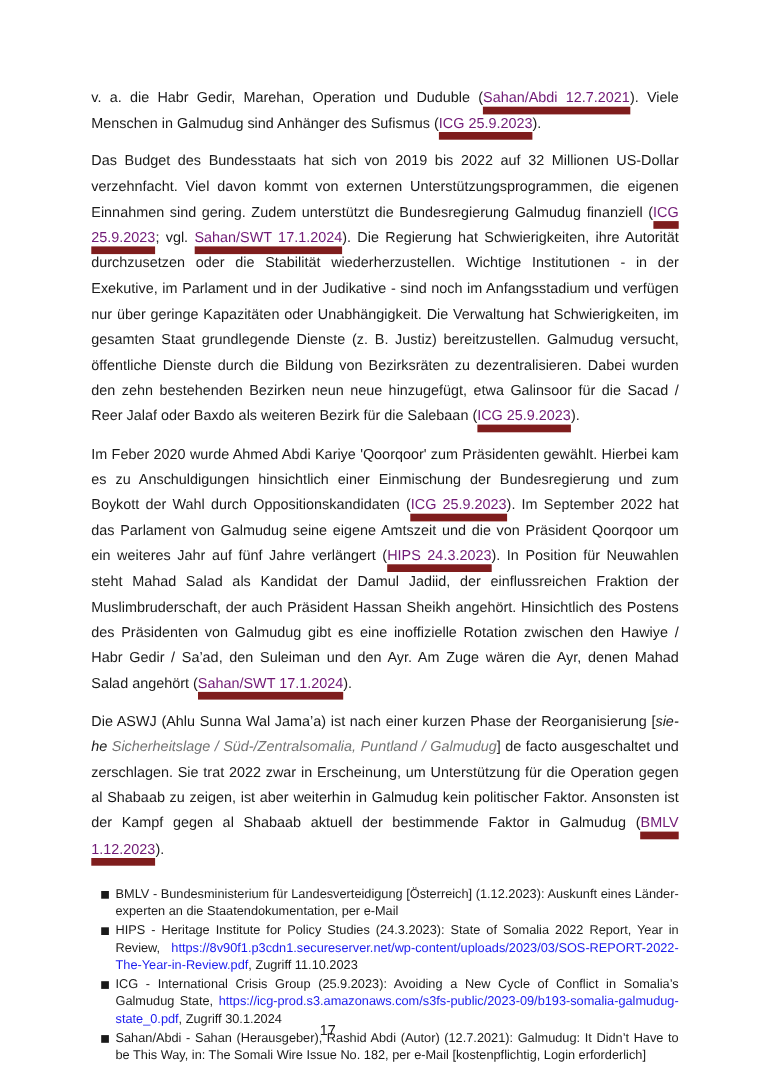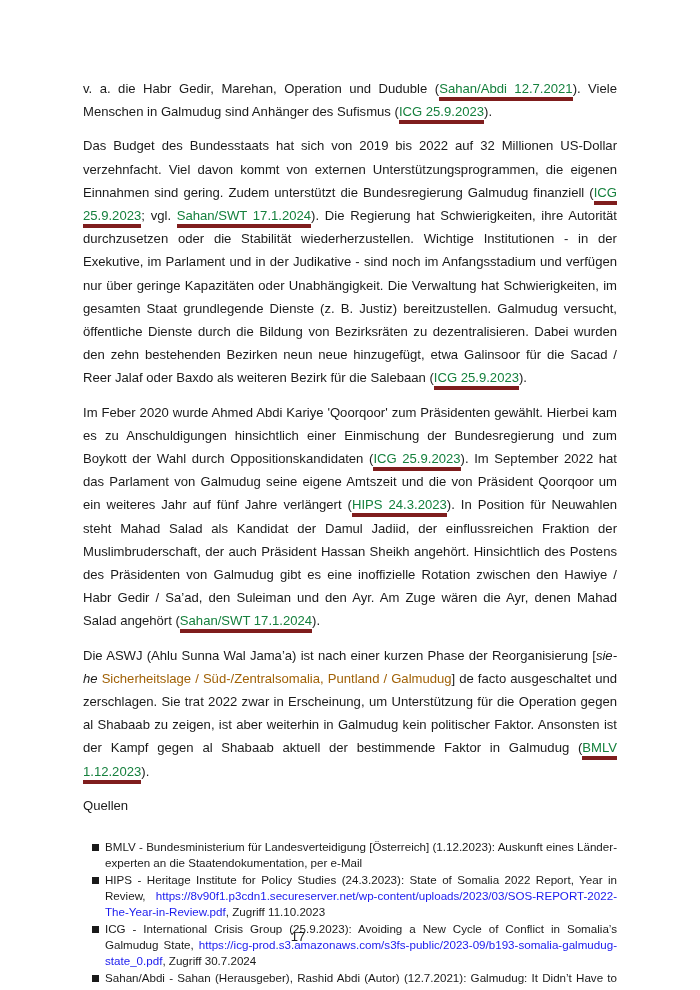--- a/index.html
+++ b/index.html
@@ -1,22 +1,22 @@
 <!DOCTYPE html>
 <html><head>
 <meta charset="utf-8">
 <style>
   html, body { margin: 0; padding: 0; background: #ffffff; }
   body { width: 700px; height: 990px; position: relative; overflow: hidden;
          font-family: "Liberation Sans", sans-serif; color: #1a1a1a; }
   .content { position: absolute; left: 83px; top: 77px; width: 534px; }
   p.para { margin: 0 0 11px 0; font-size: 13.1px; line-height: 23.2px; text-align: justify; hyphens: manual; }
   p.para.first { margin-bottom: 11px; }
-  .cite { text-decoration: none; border-bottom: 4px solid #7f1d1d; padding-bottom: 1px; color: #15803d; cursor: pointer; }
-  .xref { color: #a16207; cursor: pointer; }
+  .cite { text-decoration: none; border-bottom: 7px solid #7f1d1d; padding-bottom: 1px; color: #701a75; cursor: pointer; }
+  .xref { color: #737373; font-style: italic; cursor: pointer; }
   .em { font-style: italic; }
   .heading-sources { font-size: 13.1px; margin: 0 0 0 0; line-height: 23px; }
   ul.sources { list-style: none; margin: 22px 0 0 0; padding: 0 0 0 22px; }
   ul.sources li { position: relative; font-size: 11.6px; line-height: 16.2px; margin: 0 0 0.5px 0; text-align: justify; }
   ul.sources li .bullet { position: absolute; left: -13px; top: 5px; width: 7px; height: 7px; background: #1a1a1a; }
   .url { color: #1a1aee; cursor: pointer; word-break: break-all; }
   .page-number { position: absolute; top: 929px; left: 0; width: 596px; text-align: center; font-size: 13.1px; }
 </style>
 </head>
 <body>
@@ -24,34 +24,33 @@
 <div class="content">
 
   <p class="para first"><span>v. a. die Habr Gedir, Marehan, Operation und Duduble (</span><a class="cite">Sahan/Abdi 12.7.2021</a><span>). Viele Menschen in Galmudug sind Anhänger des Sufismus (</span><a class="cite">ICG 25.9.2023</a><span>).</span></p>
 
   <p class="para"><span>Das Budget des Bundesstaats hat sich von 2019 bis 2022 auf 32 Millionen US-Dollar verzehn­facht. Viel davon kommt von externen Unterstützungsprogrammen, die eigenen Einnahmen sind gering. Zudem unterstützt die Bundesregierung Galmudug finanziell (</span><a class="cite">ICG 25.9.2023</a><span>; vgl. </span><a class="cite">Sa­han/SWT 17.1.2024</a><span>). Die Regierung hat Schwierigkeiten, ihre Autorität durchzusetzen oder die Stabilität wiederherzustellen. Wichtige Institutionen - in der Exekutive, im Parlament und in der Judikative - sind noch im Anfangsstadium und verfügen nur über geringe Kapazitäten oder Unabhängigkeit. Die Verwaltung hat Schwierigkeiten, im gesamten Staat grundlegende Dienste (z. B. Justiz) bereitzustellen. Galmudug versucht, öffentliche Dienste durch die Bildung von Bezirksräten zu dezentralisieren. Dabei wurden den zehn bestehenden Bezirken neun neue hinzugefügt, etwa Galinsoor für die Sacad / Reer Jalaf oder Baxdo als weiteren Bezirk für die Salebaan (</span><a class="cite">ICG 25.9.2023</a><span>).</span></p>
 
   <p class="para"><span>Im Feber 2020 wurde Ahmed Abdi Kariye 'Qoorqoor' zum Präsidenten gewählt. Hierbei kam es zu Anschuldigungen hinsichtlich einer Einmischung der Bundesregierung und zum Boykott der Wahl durch Oppositionskandidaten (</span><a class="cite">ICG 25.9.2023</a><span>). Im September 2022 hat das Parlament von Galmudug seine eigene Amtszeit und die von Präsident Qoorqoor um ein weiteres Jahr auf fünf Jahre verlängert (</span><a class="cite">HIPS 24.3.2023</a><span>). In Position für Neuwahlen steht Mahad Salad als Kandidat der Damul Jadiid, der einflussreichen Fraktion der Muslimbruderschaft, der auch Präsident Hassan Sheikh angehört. Hinsichtlich des Postens des Präsidenten von Galmudug gibt es eine inoffizielle Rotation zwischen den Hawiye / Habr Gedir / Sa’ad, den Suleiman und den Ayr. Am Zuge wären die Ayr, denen Mahad Salad angehört (</span><a class="cite">Sahan/SWT 17.1.2024</a><span>).</span></p>
 
   <p class="para"><span>Die ASWJ (Ahlu Sunna Wal Jama’a) ist nach einer kurzen Phase der Reorganisierung [</span><span class="em">sie­he </span><a class="xref">Sicherheitslage / Süd-/Zentralsomalia, Puntland / Galmudug</a><span>] de facto ausgeschaltet und zerschlagen. Sie trat 2022 zwar in Erscheinung, um Unterstützung für die Operation gegen al Shabaab zu zeigen, ist aber weiterhin in Galmudug kein politischer Faktor. Ansonsten ist der Kampf gegen al Shabaab aktuell der bestimmende Faktor in Galmudug (</span><a class="cite">BMLV 1.12.2023</a><span>).</span></p>
 
-  <div class="heading-sources">Quellen</div>
 
   <ul class="sources">
     <li>
       <span class="bullet"></span>
       <span>BMLV - Bundesministerium für Landesverteidigung [Österreich] (1.12.2023): Auskunft eines Länder­experten an die Staatendokumentation, per e-Mail</span>
     </li>
     <li>
       <span class="bullet"></span>
       <span>HIPS - Heritage Institute for Policy Studies (24.3.2023): State of Somalia 2022 Report, Year in Review, </span><a class="url">https://8v90f1.p3cdn1.secureserver.net/wp-content/uploads/2023/03/SOS-REPORT-2022-The-Year-in-Review.pdf</a><span>, Zugriff 11.10.2023</span>
     </li>
     <li>
       <span class="bullet"></span>
-      <span>ICG - International Crisis Group (25.9.2023): Avoiding a New Cycle of Conflict in Somalia’s Galmudug State, </span><a class="url">https://icg-prod.s3.amazonaws.com/s3fs-public/2023-09/b193-somalia-galmudug-state_0.pdf</a><span>, Zugriff 30.7.2024</span>
+      <span>ICG - International Crisis Group (25.9.2023): Avoiding a New Cycle of Conflict in Somalia’s Galmudug State, </span><a class="url">https://icg-prod.s3.amazonaws.com/s3fs-public/2023-09/b193-somalia-galmudug-state_0.pdf</a><span>, Zugriff 30.1.2024</span>
     </li>
     <li>
       <span class="bullet"></span>
       <span>Sahan/Abdi - Sahan (Herausgeber), Rashid Abdi (Autor) (12.7.2021): Galmudug: It Didn’t Have to be This Way, in: The Somali Wire Issue No. 182, per e-Mail [kostenpflichtig, Login erforderlich]</span>
     </li>
 
   </ul>
 </div>
 
 <div class="page-number">17</div>

